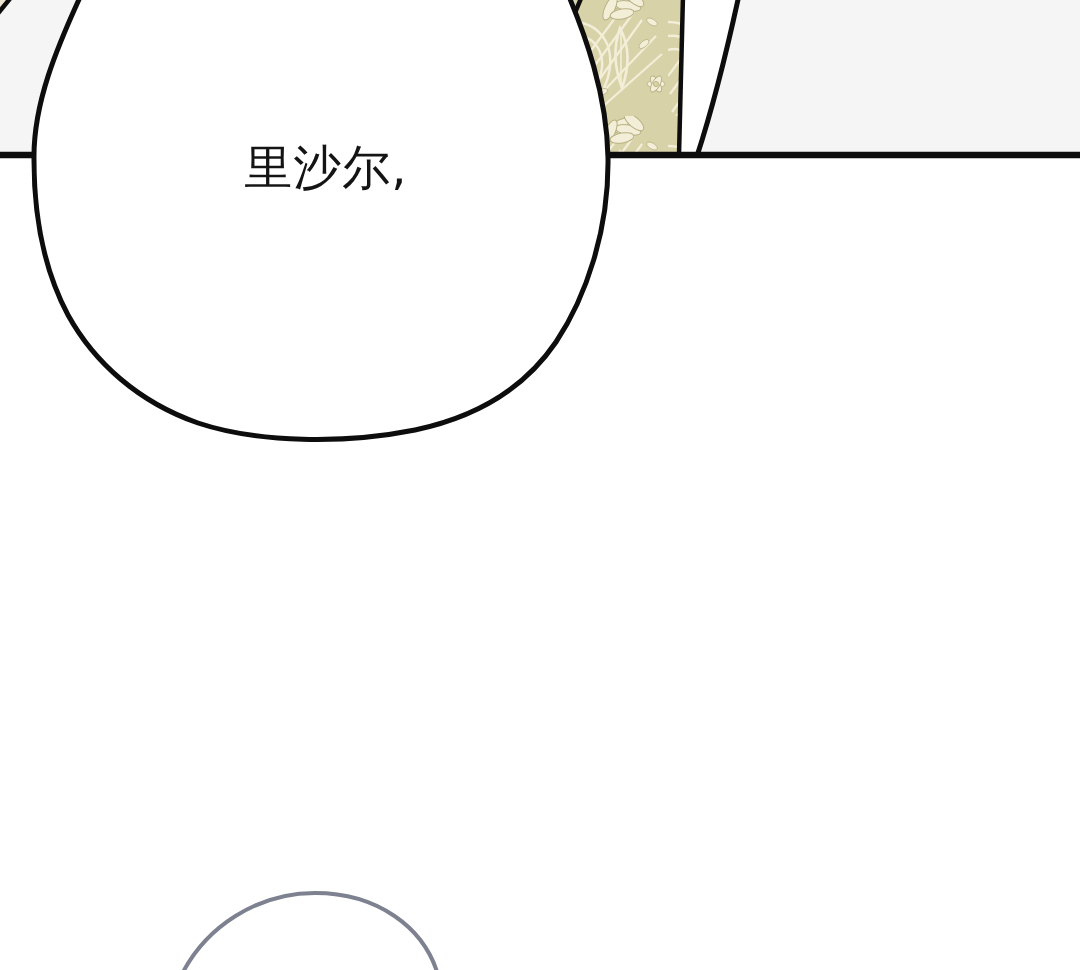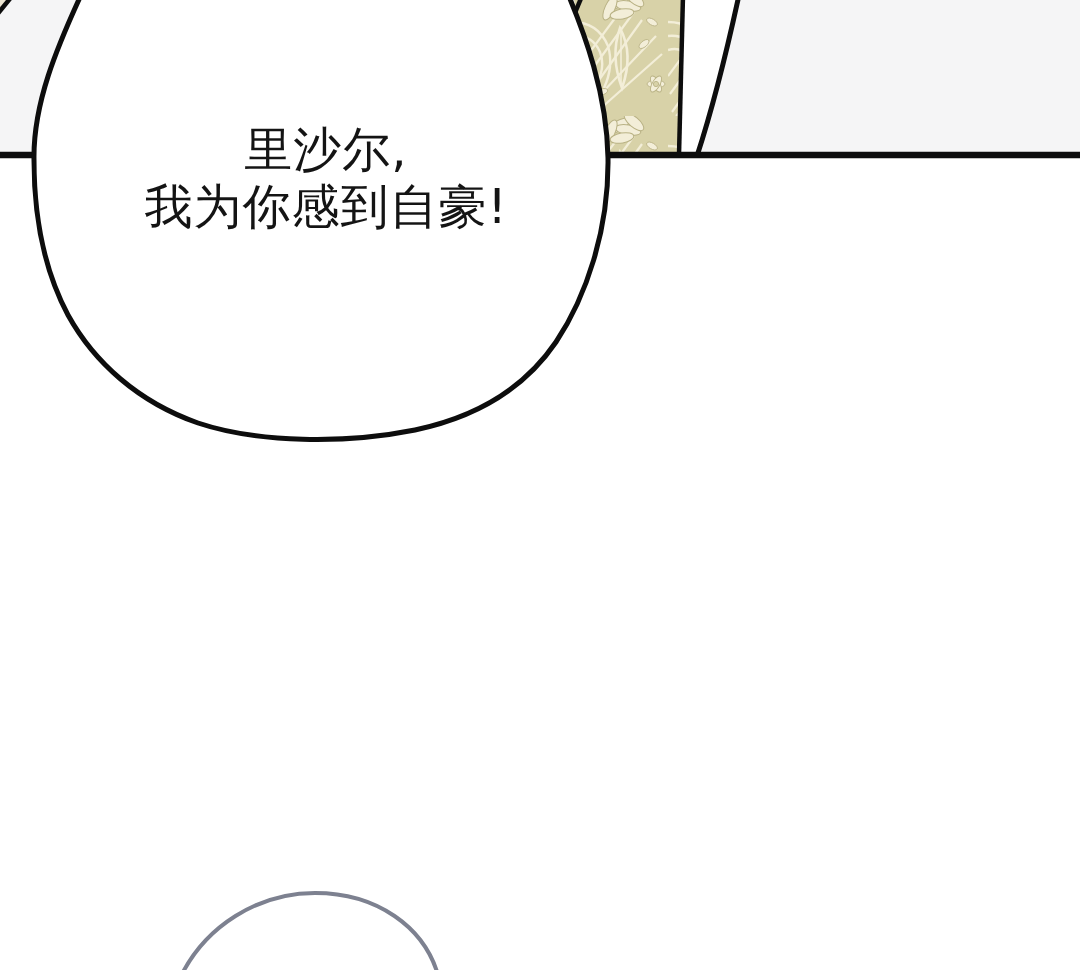--- a/index.html
+++ b/index.html
@@ -19,21 +19,21 @@
     position: absolute;
     left: 0;
     top: 0;
     width: 1080px;
     height: 970px;
     display: block;
   }
   .bubble-text {
     position: absolute;
     left: 6px;
-    top: 121px;
+    top: 139px;
     width: 640px;
     text-align: center;
     color: #141414;
     font-size: 48px;
     line-height: 57px;
     font-weight: 500;
     letter-spacing: 1px;
     white-space: nowrap;
     user-select: none;
   }
@@ -128,16 +128,15 @@
              C 138,402 94,362 68,315
              C 44,270 34,215 34,160
              C 33,105 55,50 88,-20
              Z" fill="#ffffff" stroke="#0d0d0d" stroke-width="5"></path>
 
     <path d="M 180,978 C 205,926 258,893 315,893 C 377,893 424,927 438,975" fill="#ffffff" stroke="#7d8190" stroke-width="4"></path>
   </svg>
 
   <div class="bubble-text">
     <span class="line">里沙尔,</span>
-    <span class="line">我为你感到自豪!</span>
   </div>
 
 </div>
 
 </body></html>

